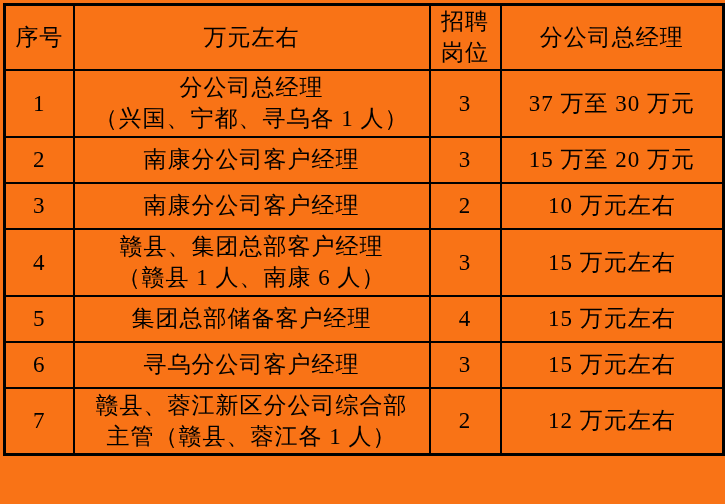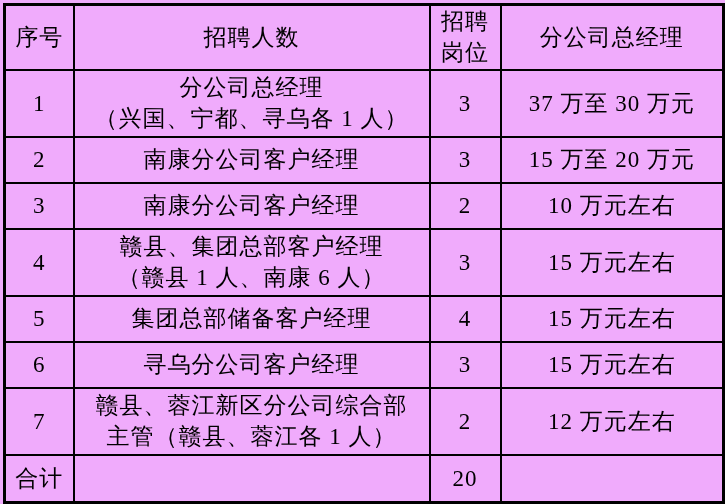--- a/index.html
+++ b/index.html
@@ -3,21 +3,21 @@
 <meta charset="utf-8">
 <style>
   html, body {
     margin: 0;
     padding: 0;
     background: #ffffff;
   }
   .page {
     width: 725px;
     height: 504px;
-    background: #f0abfc;
+    background: #f97316;
     box-sizing: border-box;
     padding: 3px 3px 0 3px;
     font-family: "Liberation Serif", "DejaVu Serif", serif;
     color: #000000;
   }
   table.recruit {
     border-collapse: collapse;
     table-layout: fixed;
     width: 719px;
     border: 3px solid #000000;
@@ -50,21 +50,21 @@
   <table class="recruit">
     <colgroup>
       <col class="c-no">
         <col class="c-pos">
         <col class="c-count">
         <col class="c-salary">
     </colgroup>
     <tbody>
       <tr class="h-header">
         <th>序号</th>
-        <th>招聘人数</th>
+        <th>万元左右</th>
         <th>招聘岗位</th>
         <th>分公司总经理</th>
       </tr>
 
       <tr class="h-tall">
         <td>1</td>
         <td>
           <div>分公司总经理</div>
           <div>（兴国、宁都、寻乌各 1 人）</div>
         </td>
@@ -125,21 +125,15 @@
       <tr class="h-tall">
         <td>7</td>
         <td>
           <div>赣县、蓉江新区分公司综合部</div>
           <div>主管（赣县、蓉江各 1 人）</div>
         </td>
         <td>2</td>
         <td>12 万元左右</td>
       </tr>
 
-      <tr class="h-footer">
-        <td>合计</td>
-        <td></td>
-        <td>20</td>
-        <td></td>
-      </tr>
     </tbody>
   </table>
 </div>
 
 </body></html>

